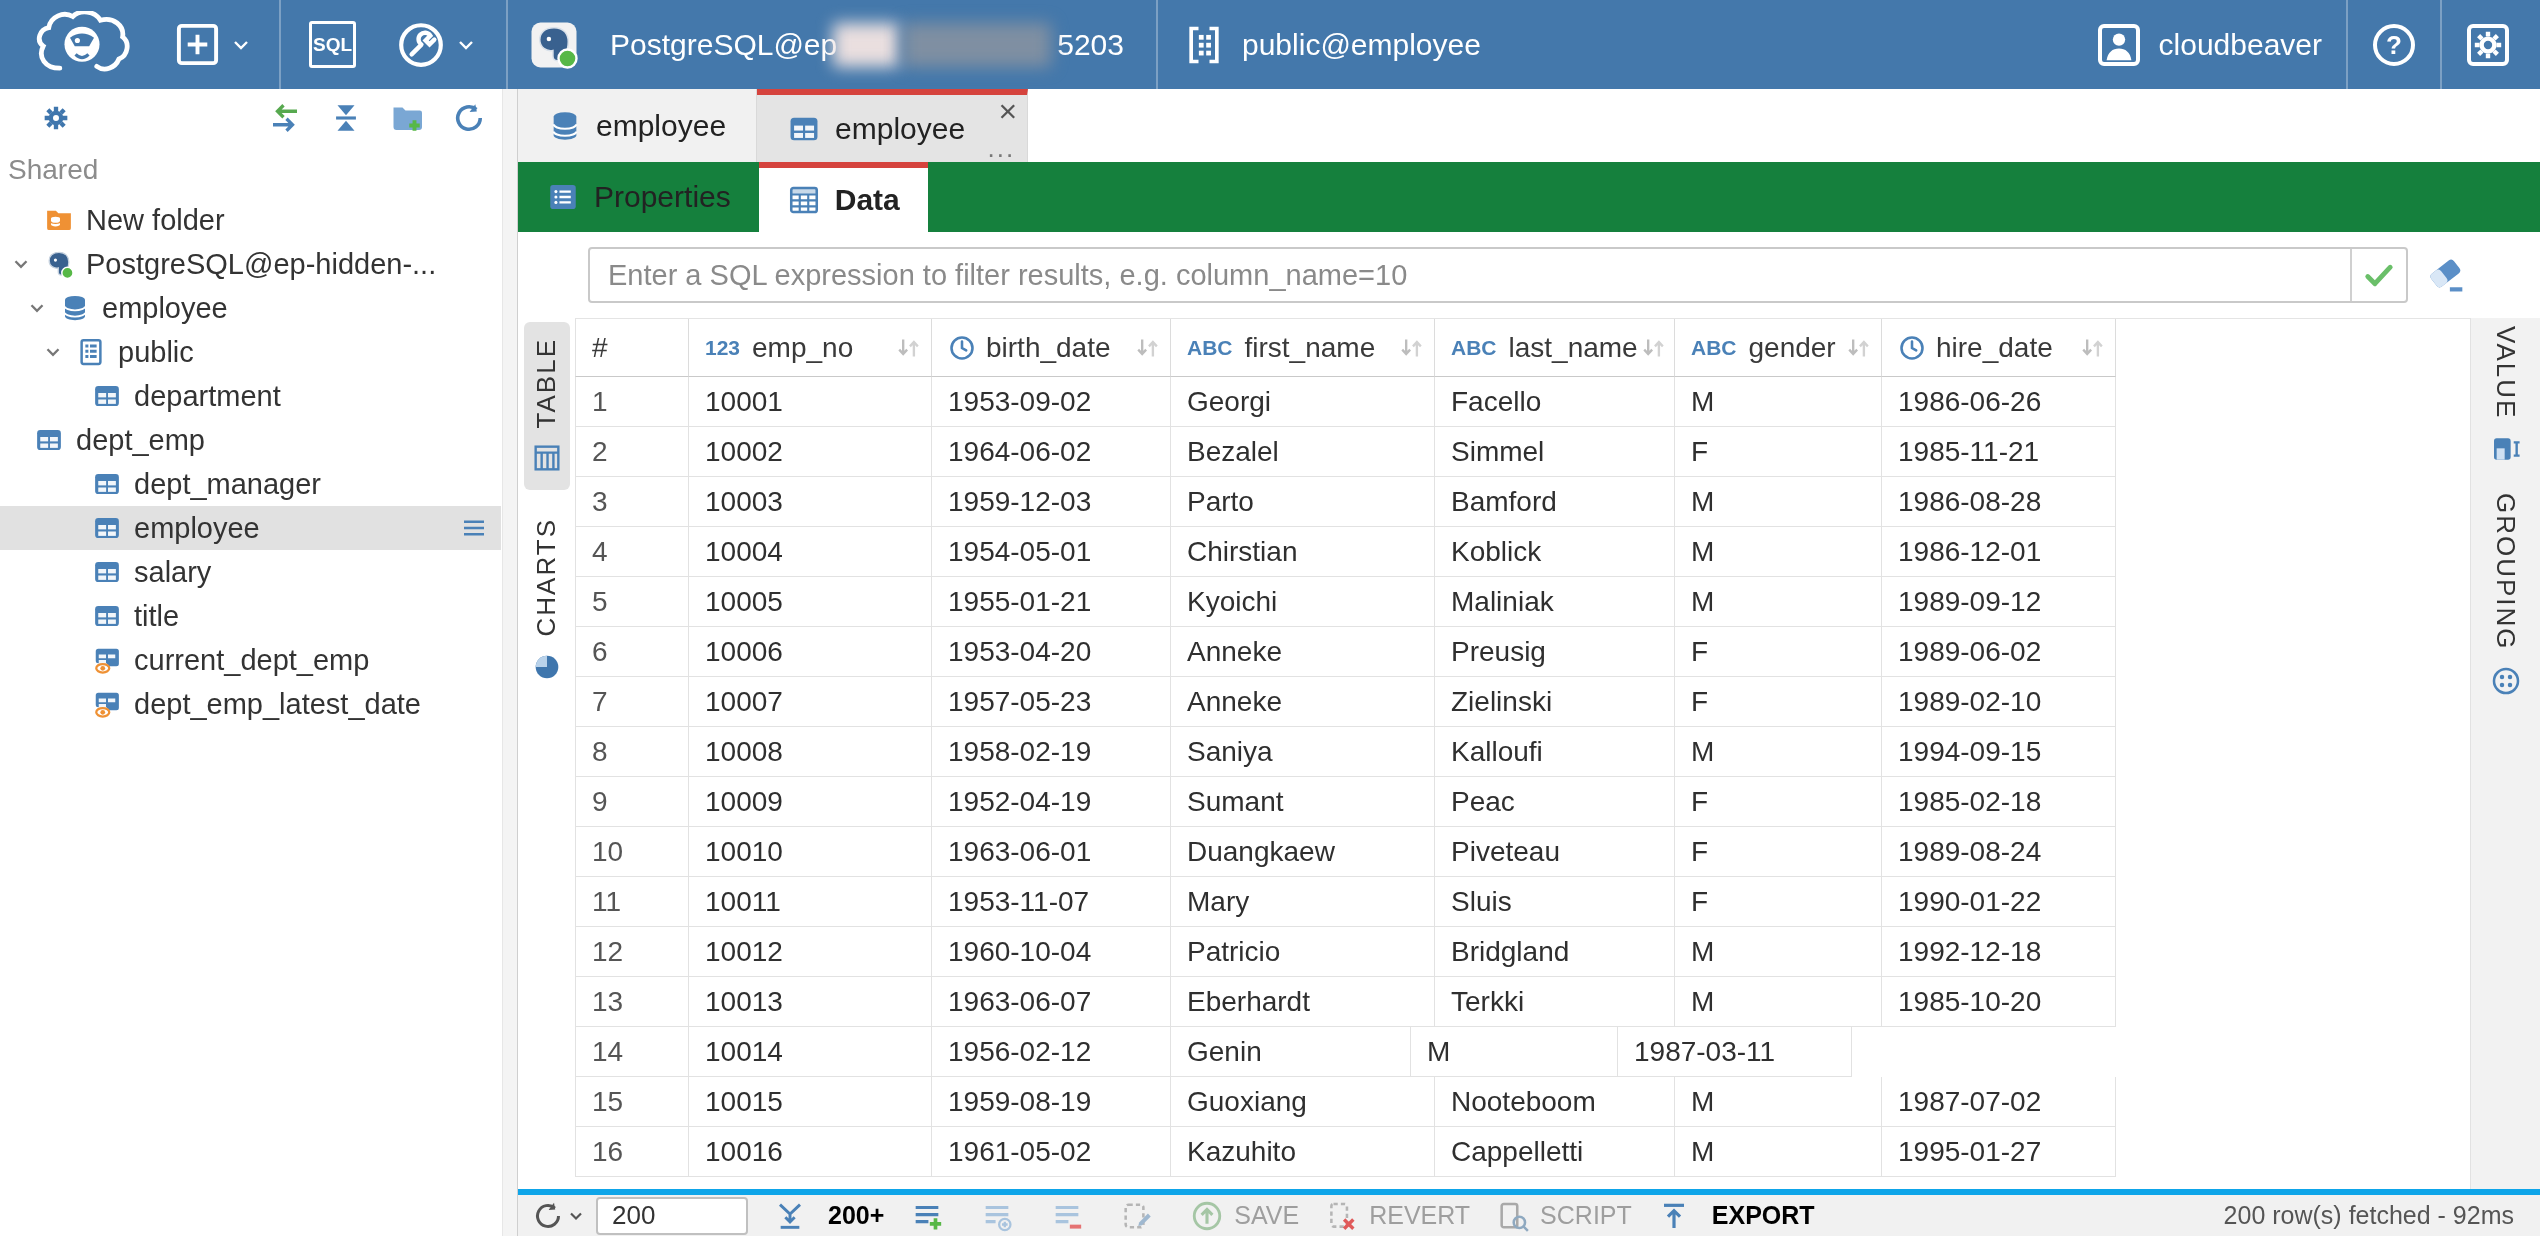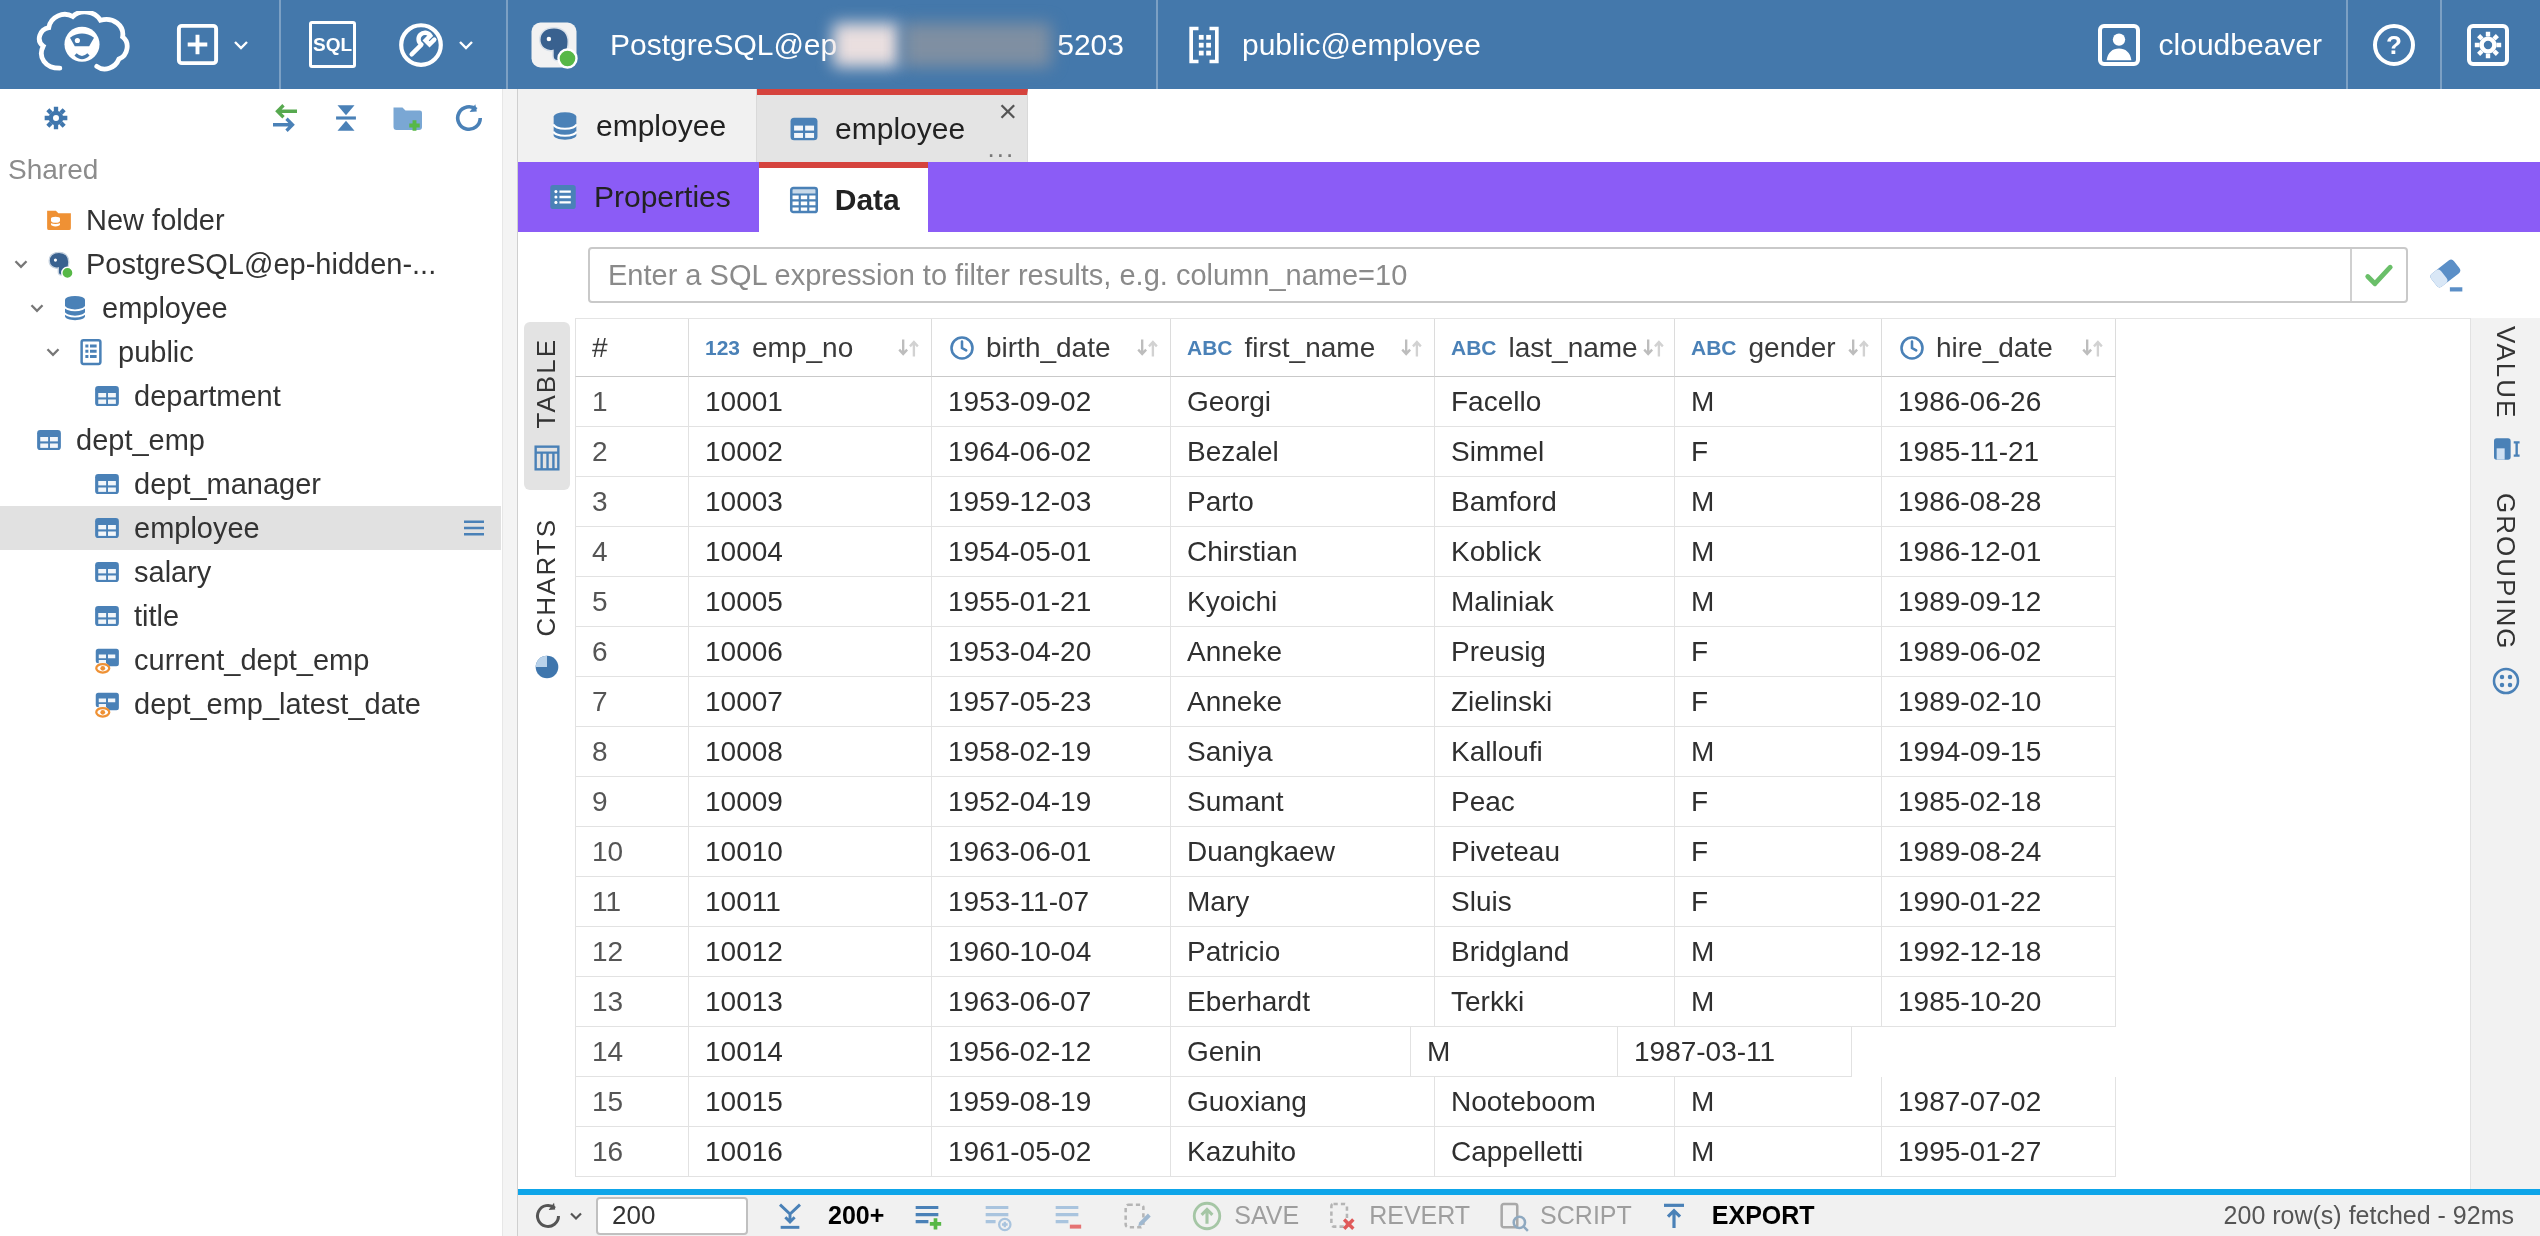--- a/index.html
+++ b/index.html
@@ -47,21 +47,21 @@
     display:flex; flex-direction:column; background:#fff; }
 
   .tabband { height:73px; background:#fff; display:flex; flex:none; }
   .tab { display:flex; align-items:center; padding:0 30px; background:#f1f1f1;
     border-right:1px solid #d9d9d9; font-size:30px; color:#222; position:relative; cursor:pointer; }
   .tab .icn { width:34px; height:34px; margin-right:14px; }
   .tab.active { background:#e4e4e4; border-top:6px solid #d5433d; padding-right:62px; }
   .tab-close { position:absolute; right:10px; top:-2px; font-size:32px; color:#555; }
   .tab-dots { position:absolute; right:12px; bottom:-2px; font-size:26px; color:#777; letter-spacing:2px; }
 
-  .subtabband { height:70px; background:#8b5cf6; display:flex; flex:none; }
+  .subtabband { height:70px; background:#15803d; display:flex; flex:none; }
   .subtab { display:flex; align-items:center; padding:0 28px; font-size:30px; color:#222; cursor:pointer; }
   .subtab .icn { width:34px; height:34px; margin-right:14px; }
   .subtab.active { background:#fff; border-top:6px solid #d5433d; font-weight:bold; }
 
   .filterband { height:86px; background:#fff; display:flex; align-items:center;
     padding-left:70px; flex:none; }
   .filter-box { width:1820px; height:56px; border:2px solid #c9c9c9; border-radius:4px;
     display:flex; align-items:stretch; background:#fff; }
   .filter-box input { flex:1; border:none; outline:none; font-size:29px; padding-left:18px;
     color:#333; font-family:inherit; background:transparent; }

